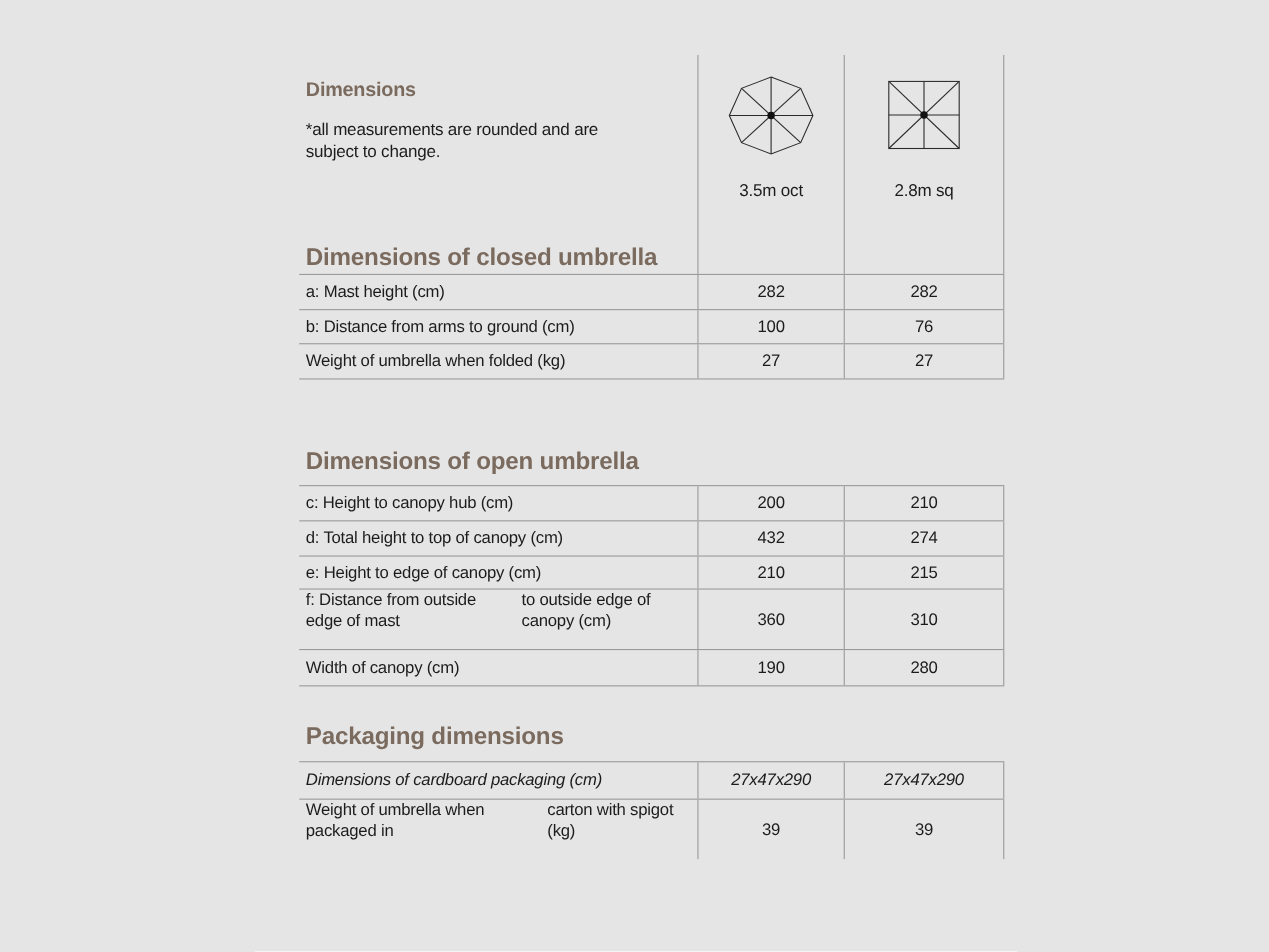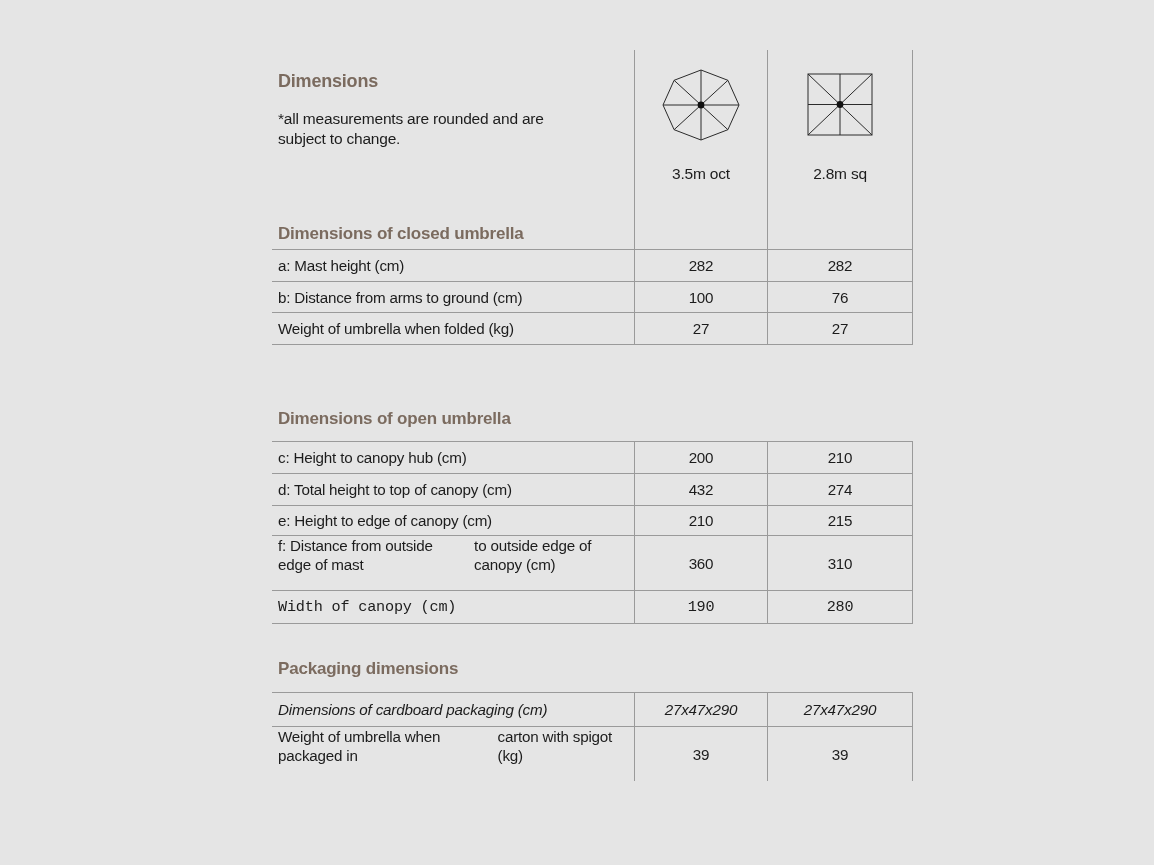--- a/index.html
+++ b/index.html
@@ -27,37 +27,37 @@
   .grid{display:grid;grid-template-columns:362px 133px 146px;}
   .c2{border-left:1px solid var(--line);}
   .c3{border-left:1px solid var(--line);border-right:1px solid var(--line);}
 
   
   .hdr-row{height:200px;border-bottom:1px solid var(--line);}
   .intro-cell{display:flex;flex-direction:column;padding:21px 10px 5px 6px;}
   .page-title{font-size:18px;font-weight:bold;color:var(--brown);line-height:20px;}
   .note{margin-top:18px;width:282px;font-size:15.5px;line-height:20px;color:var(--ink);}
   .closed-heading{margin-top:auto;}
-  .sec-heading{font-size:17px;font-weight:bold;color:var(--brown);line-height:20px;}
+  .sec-heading{font-size:22px;font-weight:bold;color:var(--brown);line-height:20px;}
   .icon-cell{display:flex;flex-direction:column;align-items:center;padding-top:17px;}
   .icon-box{height:76px;display:flex;align-items:center;justify-content:center;}
   .icon-box svg{display:block;}
   .col-label{margin-top:22px;font-size:15.5px;color:var(--ink);}
 
   
   .trow{border-bottom:1px solid var(--line);}
   .trow.noline{border-bottom:none;}
   .cell{display:flex;align-items:center;font-size:15.2px;line-height:19px;}
   .lbl{justify-content:flex-start;padding-left:6px;padding-right:8px;}
   .lbl.multiline{flex-direction:row;align-items:flex-start;justify-content:center;}
   .lbl .l2{padding-left:13px;}
   .val{justify-content:center;text-align:center;}
 
   .h32{height:32px;} .h31{height:31px;} .h30{height:30px;}
-  .h33{height:33px;font-family:Liberation Mono, monospace;} .h34{height:34px;font-style:italic;} .h55{height:55px;} .h54{height:54px;}
+  .h33{height:33px;} .h34{height:34px;font-style:italic;} .h55{height:55px;} .h54{height:54px;}
 
   .tbl{border-top:1px solid var(--line);}
   .standalone-heading{margin-left:6px;height:20px;}
   .sec2 .standalone-heading{margin-bottom:12px;}
   .sec3 .standalone-heading{margin-bottom:13px;}
 
   .umb-stroke{stroke:#2b2b2b;stroke-width:1;fill:none;}
   .umb-dot{fill:#111111;stroke:none;}
 </style>
 </head>

